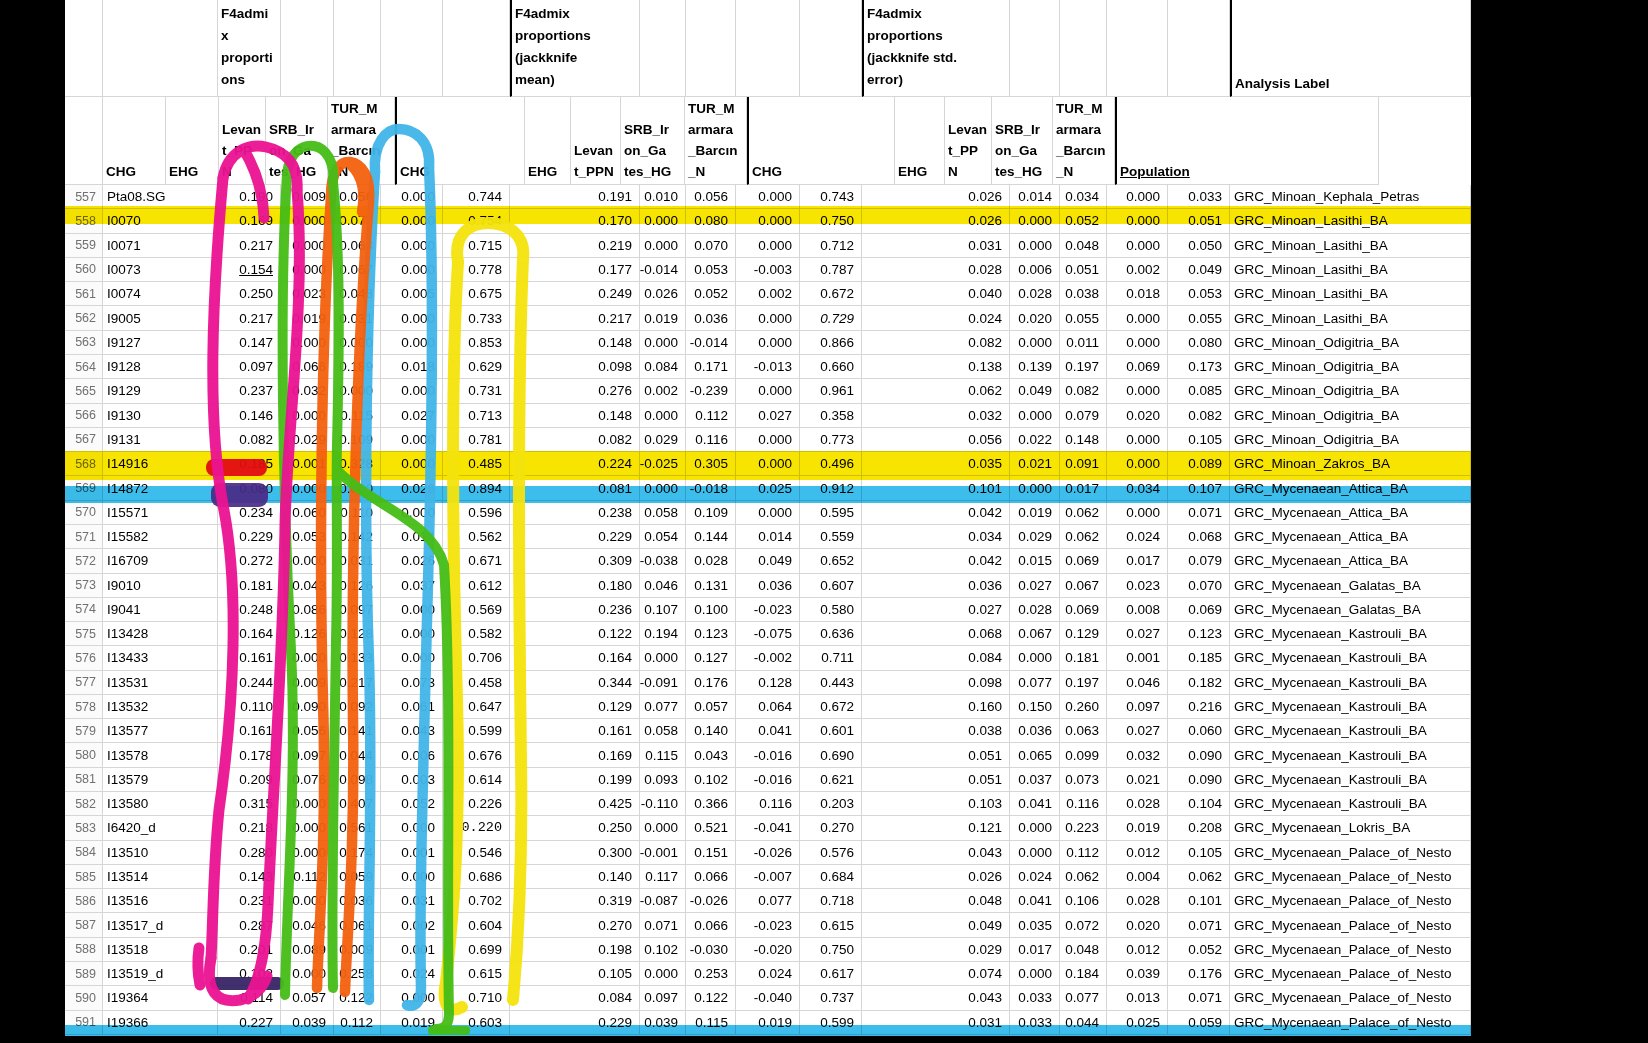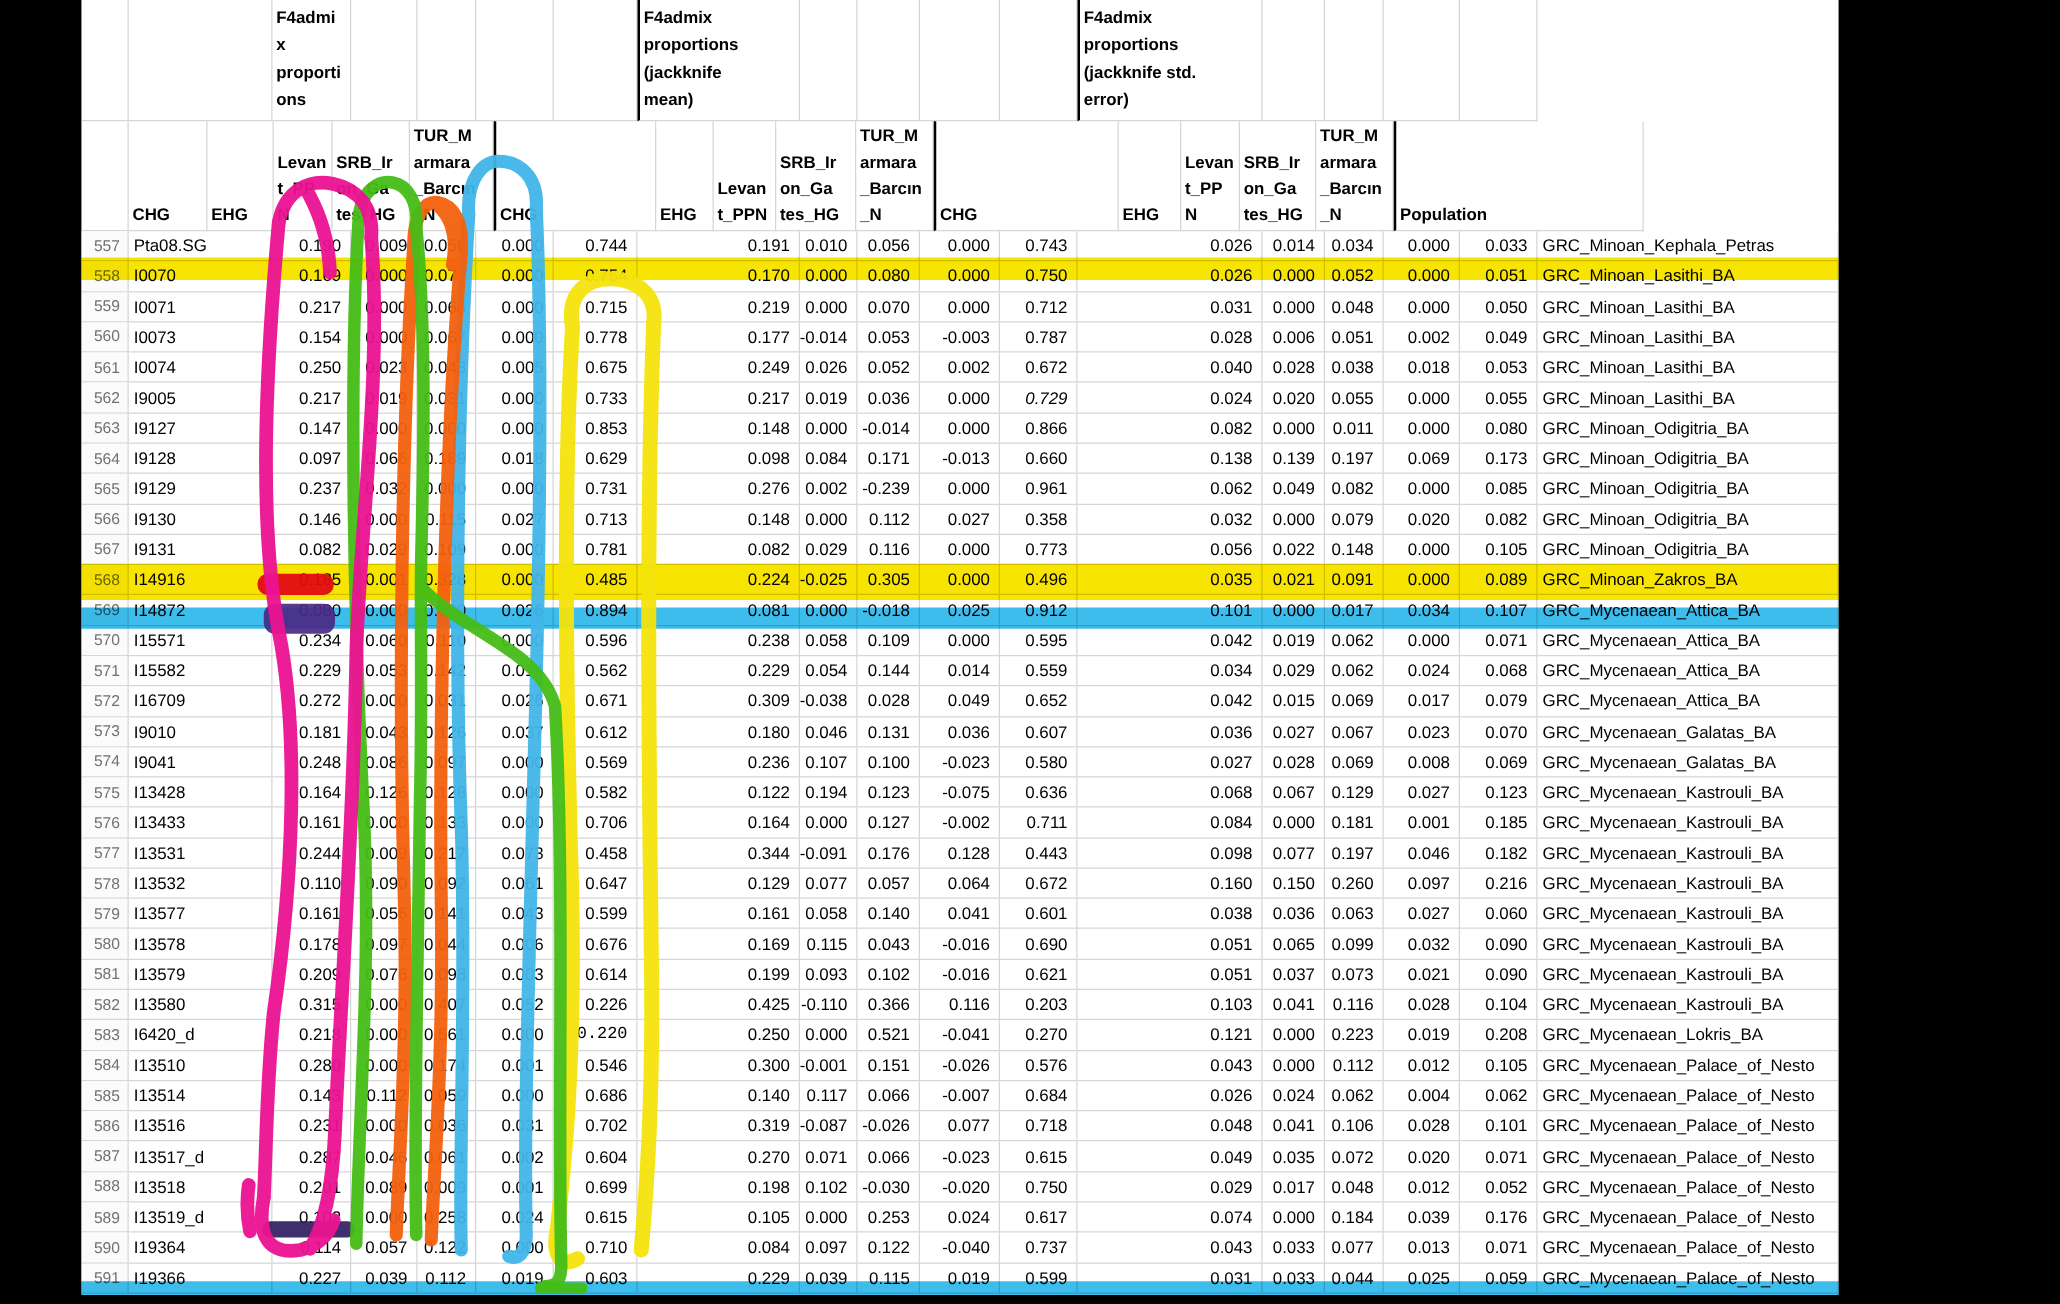--- a/index.html
+++ b/index.html
@@ -49,20 +49,21 @@
         <div class="cell hcell" style="width: 64px;"></div>
         <div class="cell hcell" style="width: 62px;"></div>
         <div class="cell hcell gtext blacksep" style="width: 148px;">F4admix
 proportions
 (jackknife std.
 error)</div>
         <div class="cell hcell" style="width: 50px;"></div>
         <div class="cell hcell" style="width: 47px;"></div>
         <div class="cell hcell" style="width: 61px;"></div>
         <div class="cell hcell" style="width: 62px;"></div>
+        <div class="cell hcell blacksep" style="width: 241px;">Analysis Label</div>
       </div>
     <div id="band2" class="band" style="height:88px;">
         <div class="cell hcell" style="width: 38px;"></div>
         <div class="cell hcell" style="width: 63px;">CHG</div>
         <div class="cell hcell" style="width: 53px;">EHG</div>
         <div class="cell hcell" style="width: 47px;">Levan
 t_PP
 N</div>
         <div class="cell hcell" style="width: 62px;">SRB_Ir
 on_Ga
@@ -87,21 +88,21 @@
         <div class="cell hcell" style="width: 47px;">Levan
 t_PP
 N</div>
         <div class="cell hcell" style="width: 61px;">SRB_Ir
 on_Ga
 tes_HG</div>
         <div class="cell hcell" style="width: 62px;">TUR_M
 armara
 _Barcın
 _N</div>
-        <div class="cell hcell blacksep" style="width: 200px;">Population</div>
+        <div class="cell hcell blacksep" style="width: 264px; text-decoration: underline;">Population</div>
       </div>
     <div id="rows">
         <div class="row">
           <div class="cell vcell numcell" style="width: 38px;">557</div>
           <div class="cell vcell idcell" style="width: 115px;">Pta08.SG</div>
           <div class="cell vcell " style="width: 63px;">0.190</div>
           <div class="cell vcell " style="width: 53px;">0.009</div>
           <div class="cell vcell " style="width: 47px;">0.056</div>
           <div class="cell vcell " style="width: 62px;">0.000</div>
           <div class="cell vcell " style="width: 67px;">0.744</div>
@@ -153,21 +154,21 @@
           <div class="cell vcell " style="width: 148px;">0.031</div>
           <div class="cell vcell " style="width: 50px;">0.000</div>
           <div class="cell vcell " style="width: 47px;">0.048</div>
           <div class="cell vcell " style="width: 61px;">0.000</div>
           <div class="cell vcell " style="width: 62px;">0.050</div>
           <div class="cell vcell popcell" style="width: 241px;">GRC_Minoan_Lasithi_BA</div>
         </div>
         <div class="row">
           <div class="cell vcell numcell" style="width: 38px;">560</div>
           <div class="cell vcell idcell" style="width: 115px;">I0073</div>
-          <div class="cell vcell " style="width: 63px;">0.154</div>
+          <div class="cell vcell " style="width: 63px; text-decoration: underline;">0.154</div>
           <div class="cell vcell " style="width: 53px;">0.000</div>
           <div class="cell vcell " style="width: 47px;">0.067</div>
           <div class="cell vcell " style="width: 62px;">0.000</div>
           <div class="cell vcell " style="width: 67px;">0.778</div>
           <div class="cell vcell " style="width: 130px;">0.177</div>
           <div class="cell vcell " style="width: 46px;">-0.014</div>
           <div class="cell vcell " style="width: 50px;">0.053</div>
           <div class="cell vcell " style="width: 64px;">-0.003</div>
           <div class="cell vcell " style="width: 62px;">0.787</div>
           <div class="cell vcell " style="width: 148px;">0.028</div>

